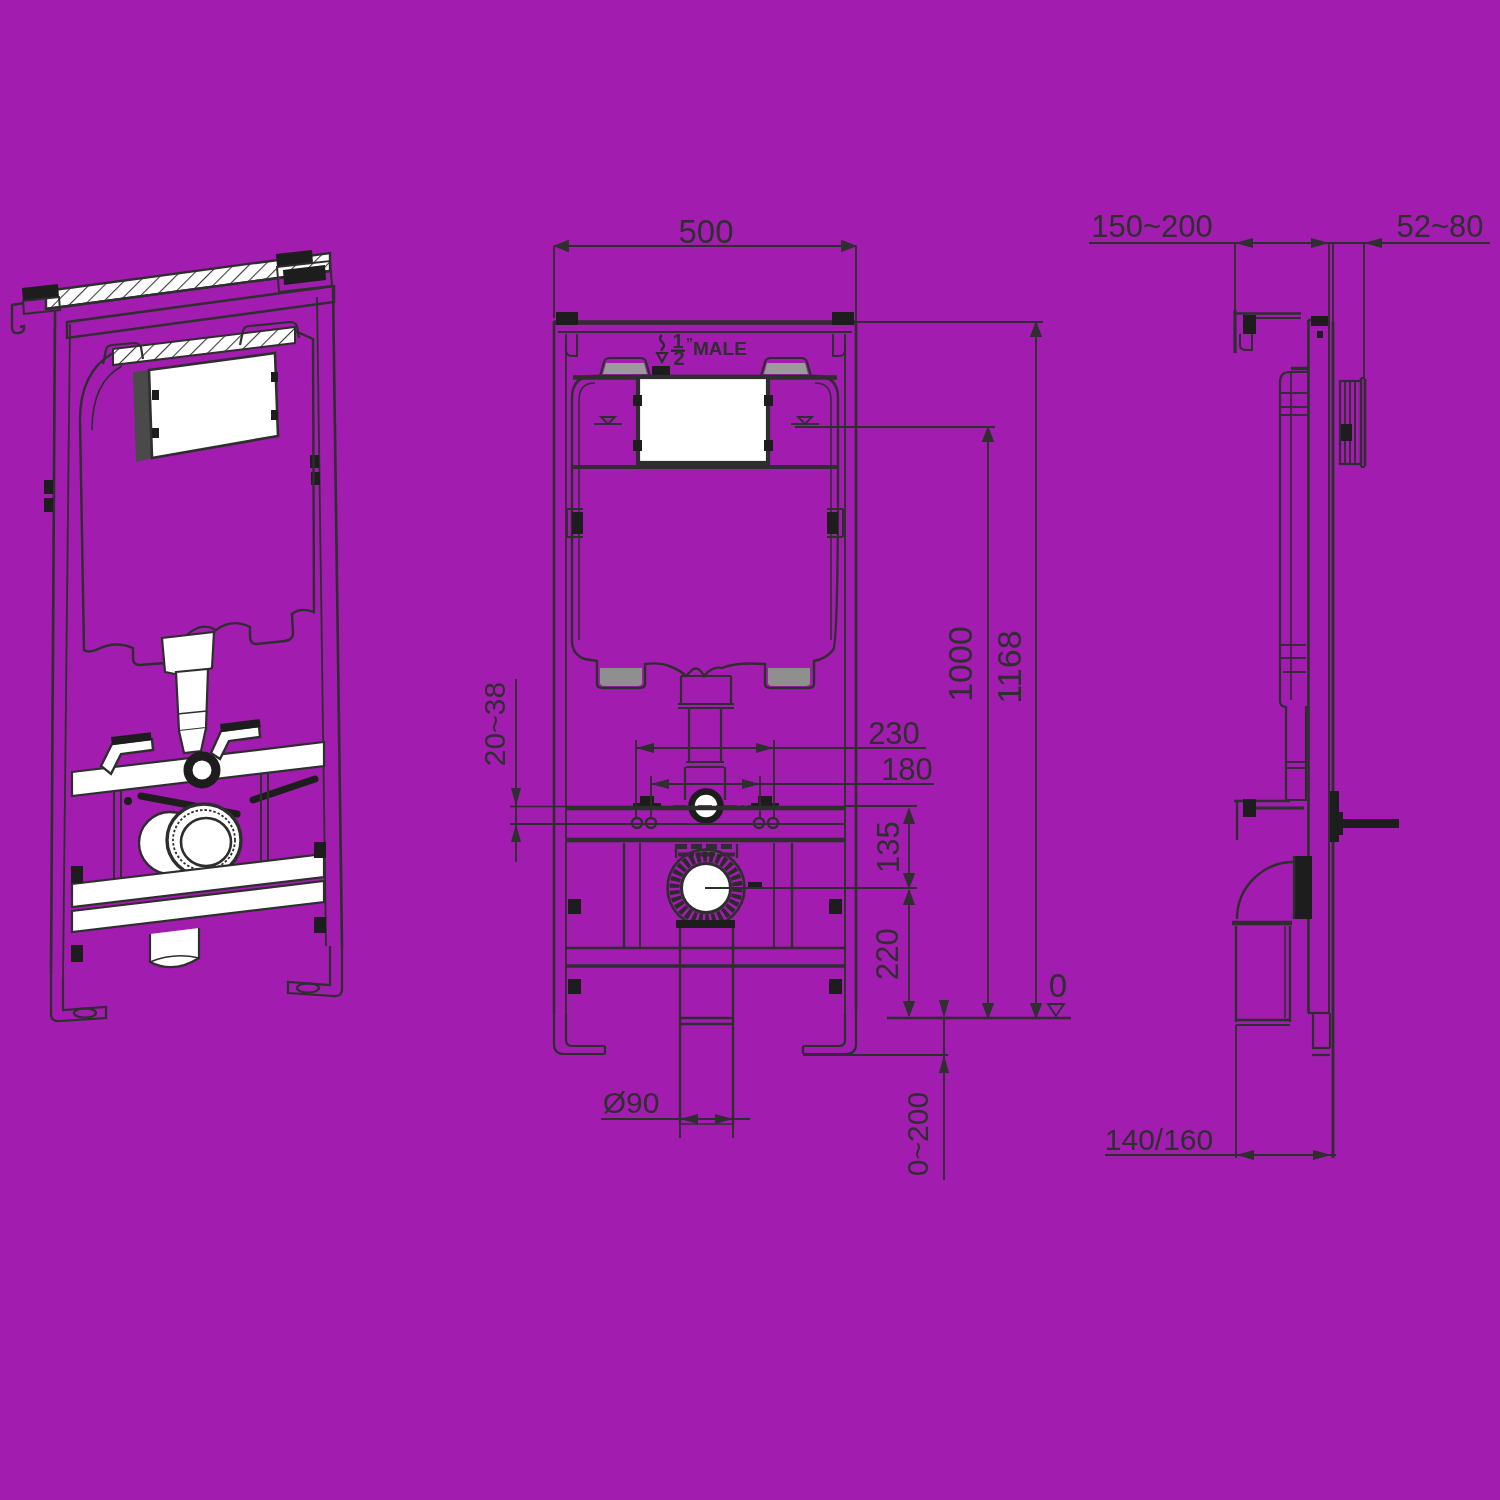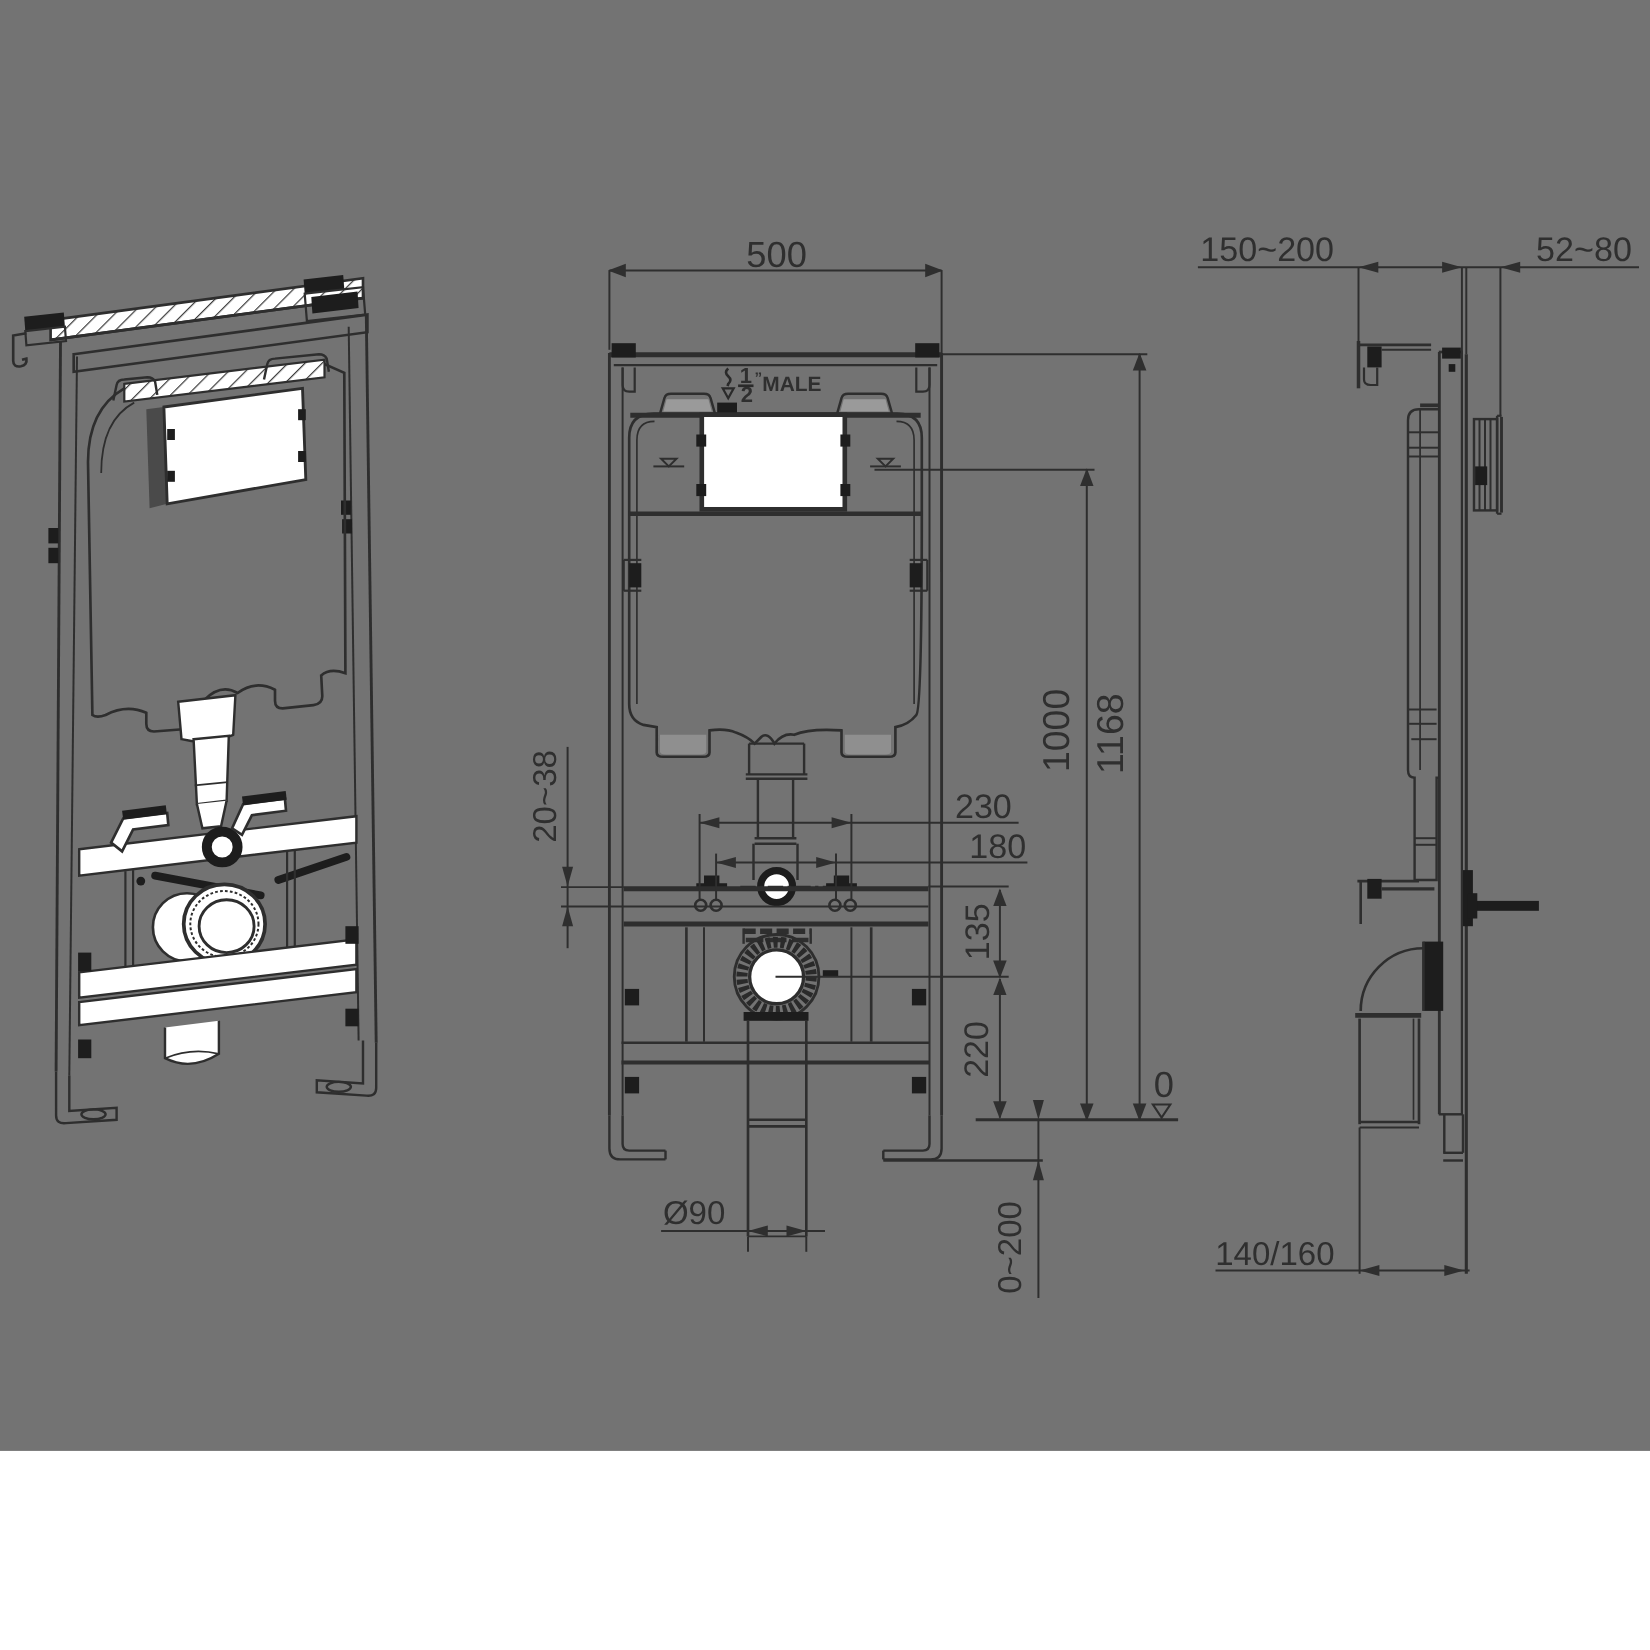--- a/index.html
+++ b/index.html
@@ -1,16 +1,16 @@
 <!DOCTYPE html>
 <html><head>
 <meta charset="utf-8">
 <style>
   html,body{margin:0;padding:0;background:#ffffff;}
-  .page{width:1500px;height:1319px;position:relative;background:#737373;}
+  .page{width:1500px;height:1500px;position:relative;background:#a21caf;}
   svg{position:absolute;top:0;left:0;}
   text{font-family:"Liberation Sans", sans-serif;fill:#2f2f2f;}
 </style>
 </head>
 <body>
 <div class="page">
 <svg width="1500" height="1500" viewBox="0 0 1500 1500">
 <defs>
 <marker id="ar" viewBox="0 0 10 10" refX="9.2" refY="5" markerWidth="9" markerHeight="9" orient="auto-start-reverse">
   <path d="M0,1.2 L10,5 L0,8.8 z" fill="#2f2f2f"></path>

